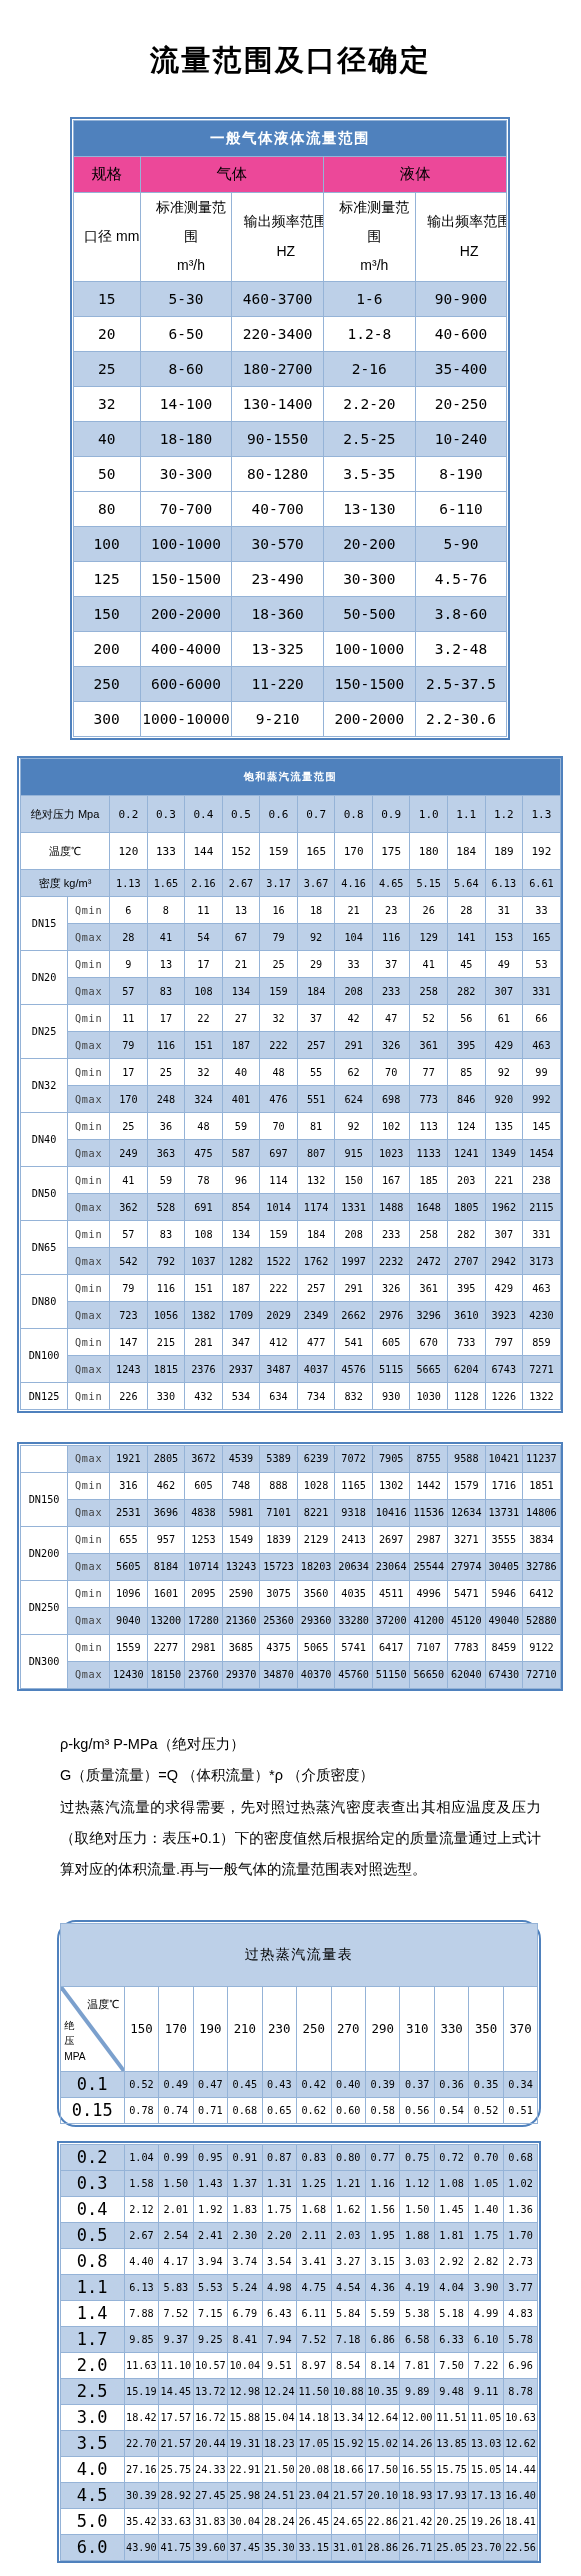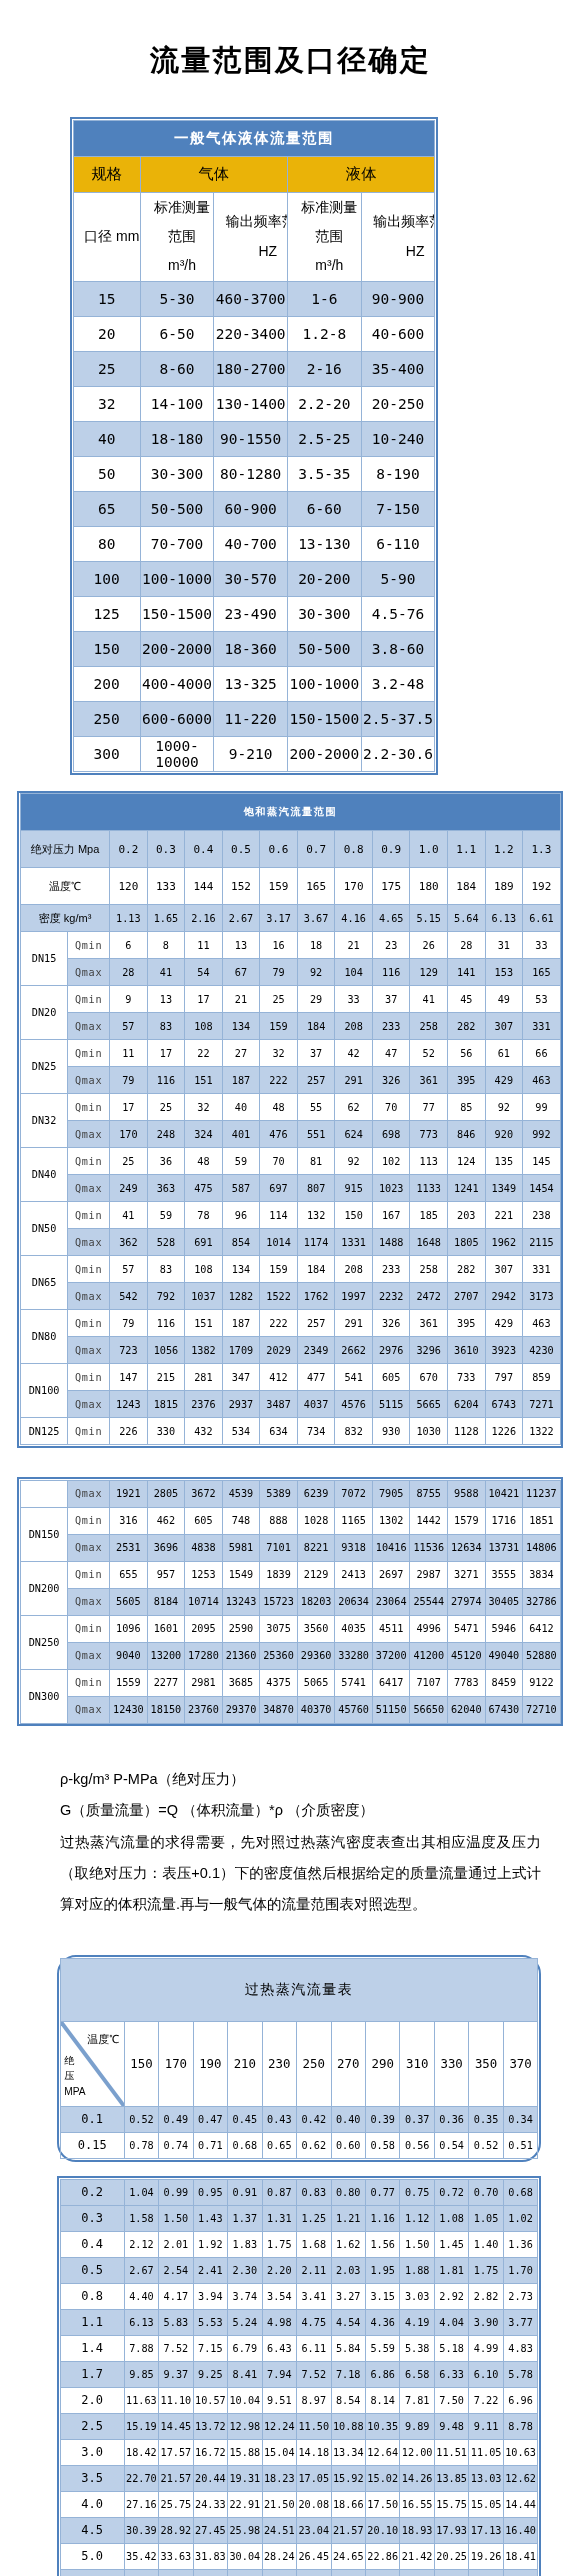--- a/index.html
+++ b/index.html
@@ -6,22 +6,22 @@
   body{width:581px;font-family:"Liberation Sans",sans-serif;color:#000;padding-bottom:51px;}
   .page-title{text-align:center;font-size:29px;font-weight:bold;margin:41px 0 9px 0;letter-spacing:2.2px;}
 
   .tblwrap{border:2.2px solid #4f81bd;padding:0.7px;background:#fff;box-sizing:border-box;}
   table{border-collapse:collapse;table-layout:fixed;width:100%;}
   td{border:0.7px solid #95b3d7;text-align:center;vertical-align:middle;padding:0;overflow:hidden;}
   tr.shaded td{background:#bdd0e8;}
   .tbl-title td{background:#4f81bd;color:#fff;font-weight:bold;font-size:14.5px;height:35px;letter-spacing:1.5px;}
 
   
-  .w1{width:368px;margin:36px 0 0 70px;}
-  .t1 .hdr1 td{background:#eab308;font-size:15.3px;height:35px;font-family:Liberation Serif, serif;}
+  .w1{width:440px;margin:36px 0 0 70px;}
+  .t1 .hdr1 td{background:#ec4899;font-size:15.3px;height:35px;font-family:Liberation Serif, serif;}
   .t1 .hdr2 td{height:74px;font-size:14px;line-height:2.1;background:#fff;padding-left:10px;}
   .t1 td.data{height:34px;font-size:14.5px;font-family:"DejaVu Sans Mono",monospace;}
 
   
   .w2{width:546px;margin:16px 0 0 17.4px;}
   .w3{width:546px;margin:29px 0 0 17.4px;}
   .t2 td{height:26px;font-size:10.2px;font-family:"DejaVu Sans Mono",monospace;}
   .t2 .tbl-title td{font-family:"Liberation Sans",sans-serif;height:36px;}
   .t2 td.lbl{font-family:"Liberation Sans",sans-serif;font-size:11px;}
   .t2 tr.hrow td{height:36px;font-size:11px;}
@@ -35,21 +35,21 @@
   
   .w4a{width:484px;margin:35px 0 0 57px;border-radius:19px;}
   .w4b{width:484px;margin:14.5px 0 0 57px;}
   .t4 td{height:25px;font-size:10.2px;font-family:"DejaVu Sans Mono",monospace;}
   .t4 .tbl-title4 td{background:#bdd0e8;color:#000;font-weight:normal;font-size:14px;height:62px;font-family:"Liberation Sans",sans-serif;letter-spacing:1.5px;}
   .t4 tr.thdr td{height:84px;font-size:12.4px;background:#fff;}
   .t4 td.corner{position:relative;background:#fff;}
   .corner svg{position:absolute;left:0;top:0;width:100%;height:100%;}
   .corner .ctop{position:absolute;top:10.2px;right:4.4px;font-size:11px;font-family:"Liberation Sans",sans-serif;}
   .corner .cbot{position:absolute;left:3.6px;bottom:5.8px;font-size:10.2px;text-align:left;line-height:1.55;white-space:pre-line;font-family:"Liberation Sans",sans-serif;}
-  .t4 td.plbl{font-size:12px;margin-left:8px;}
+  .t4 td.plbl{font-size:17px;margin-left:8px;}
 </style>
 </head>
 <body>
 
 <h1 class="page-title">流量范围及口径确定</h1>
 
 <div class="tblwrap w1">
   <table class="t1">
     <colgroup>
         <col style="width:67px">
@@ -121,27 +121,20 @@
           <td class="data">2.5-25</td>
           <td class="data">10-240</td>
         </tr>
         <tr>
           <td class="data">50</td>
           <td class="data">30-300</td>
           <td class="data">80-1280</td>
           <td class="data">3.5-35</td>
           <td class="data">8-190</td>
         </tr>
-        <tr class="shaded">
-          <td class="data">65</td>
-          <td class="data">50-500</td>
-          <td class="data">60-900</td>
-          <td class="data">6-60</td>
-          <td class="data">7-150</td>
-        </tr>
         <tr>
           <td class="data">80</td>
           <td class="data">70-700</td>
           <td class="data">40-700</td>
           <td class="data">13-130</td>
           <td class="data">6-110</td>
         </tr>
         <tr class="shaded">
           <td class="data">100</td>
           <td class="data">100-1000</td>

